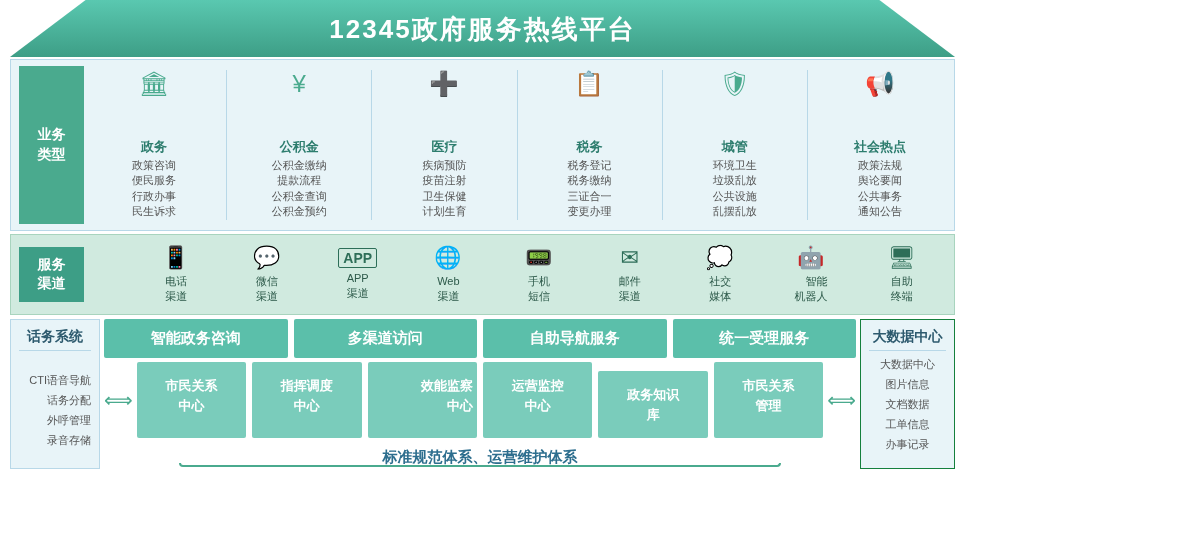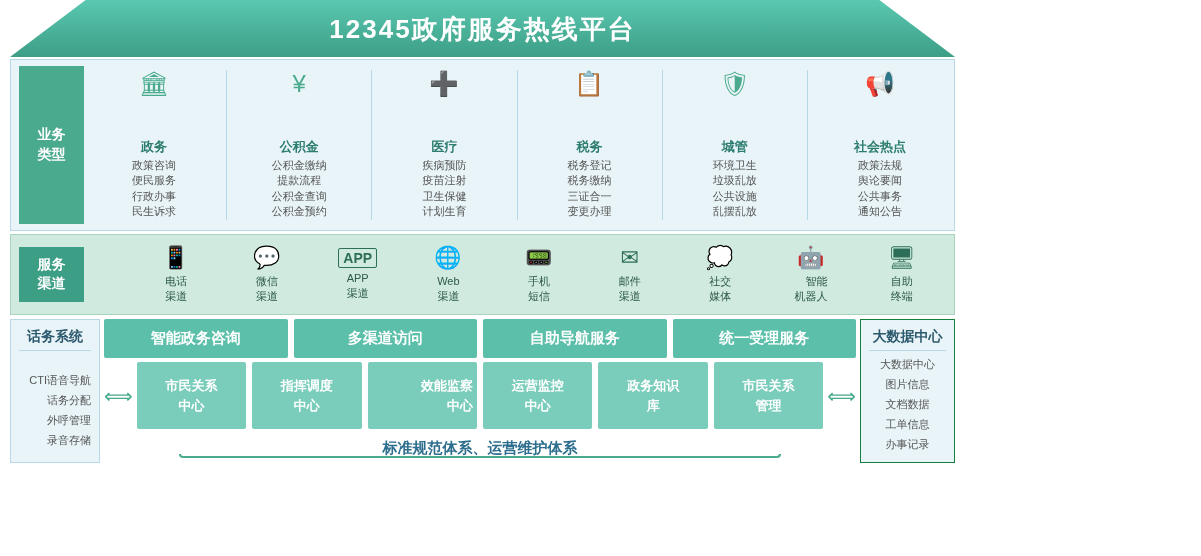--- a/index.html
+++ b/index.html
@@ -456,21 +456,21 @@
         <div class="arrow-left">⟺</div>
         <div class="bottom-boxes">
           <div class="bottom-box" style="white-space:pre-line;">市民关系
 中心</div>
           <div class="bottom-box" style="white-space:pre-line;text-align:center;">指挥调度
 中心</div>
           <div class="bottom-box" style="white-space:pre-line;text-align:right;">效能监察
 中心</div>
           <div class="bottom-box" style="white-space:pre-line;">运营监控
 中心</div>
-          <div class="bottom-box" style="white-space:pre-line;">政务知识
+          <div class="bottom-box" style="white-space:pre-line;margin-top:9px;">政务知识
 库</div>
           <div class="bottom-box" style="white-space:pre-line;">市民关系
 管理</div>
         </div>
         <div class="arrow-right">⟺</div>
       </div>
 
       <div class="std-bar">标准规范体系、运营维护体系</div>
     </div>
 

